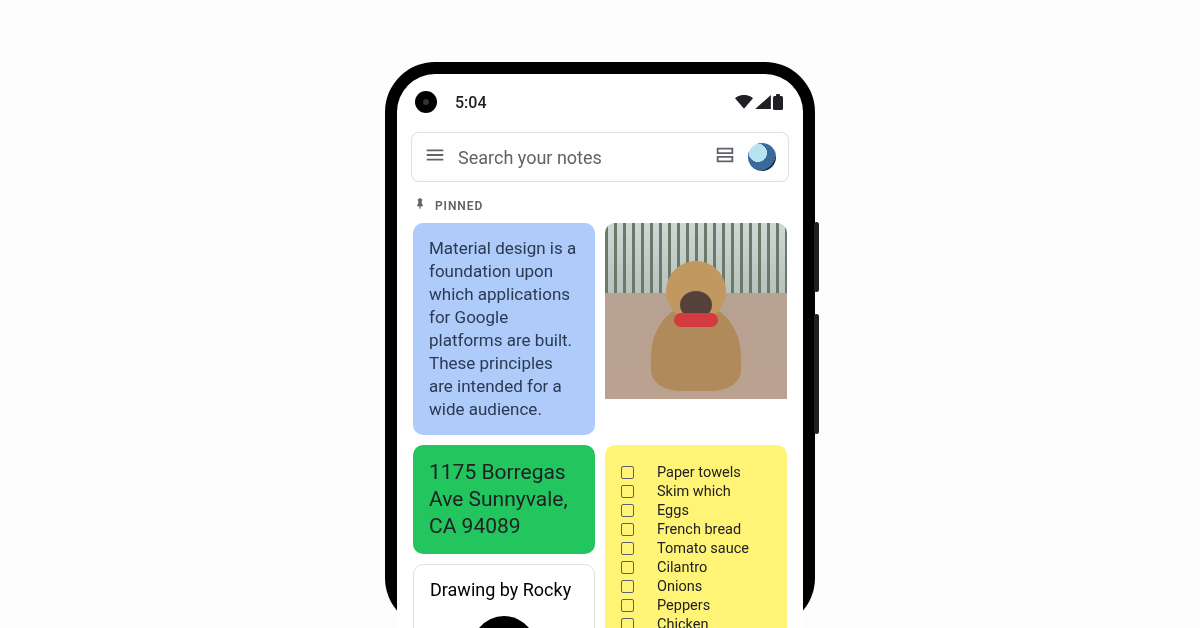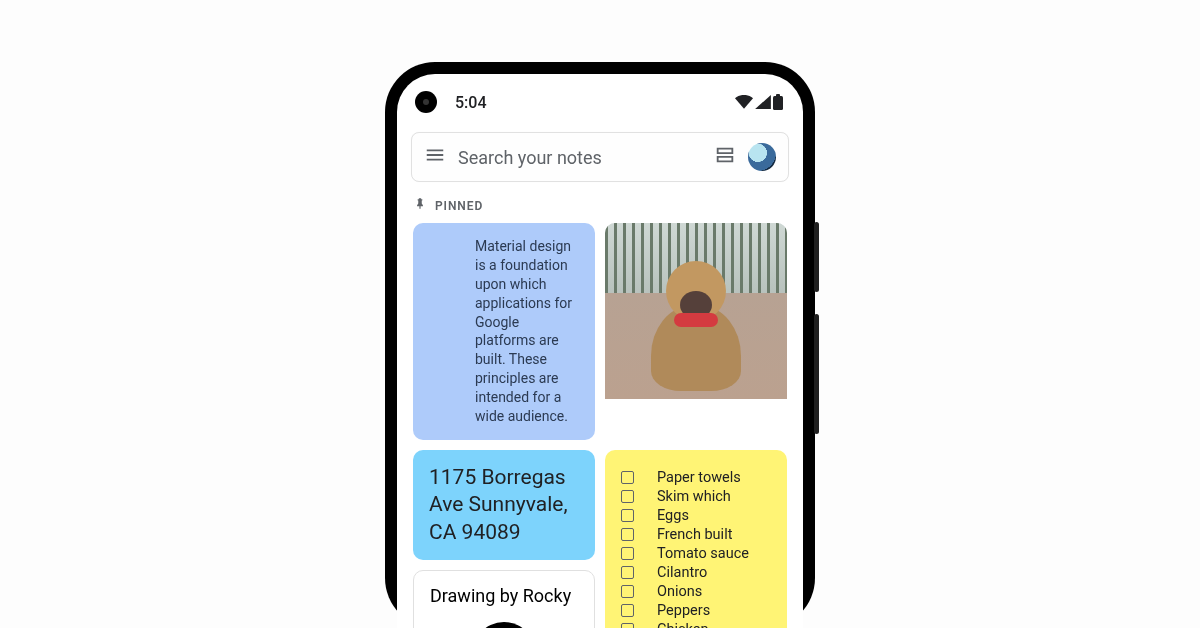--- a/index.html
+++ b/index.html
@@ -116,28 +116,28 @@
     grid-template-columns: 1fr 1fr;
     gap: 10px;
     padding: 0 16px;
   }
   .card {
     border-radius: 10px;
     padding: 14px 16px;
     overflow: hidden;
   }
   .card.blue { background: #aecbfa; }
-  .card.pink { background: #7dd3fc; }
+  .card.pink { background: #22c55e; }
   .card.yellow { background: #fff475; }
   .card.white { background: #fff; border: 1px solid #e0e0e0; }
   .card.image { padding: 0; }
 
   .card-title { font-size: 18px; font-weight: 500; color: #202124; margin-bottom: 6px; }
   .card-title.big { font-size: 20px; }
-  .card-body { font-size: 14px; color: #2b3a52; line-height: 1.35; margin-left: 46px; }
+  .card-body { font-size: 17px; color: #2b3a52; line-height: 1.35; }
   .card.pink .addr { font-size: 21px; font-weight: 400; line-height: 1.3; color: #202124; }
   .card.white .dtitle { font-size: 18px; font-weight: 400; margin-bottom: 6px; }
 
   .image-note {
     width: 100%; height: 176px;
     background: linear-gradient(180deg, #dfe6e8 0%, #c8d0cd 40%, #b7a293 40%, #bba18f 100%);
     position: relative;
     overflow: hidden;
   }
   .image-note .bg-fence{
@@ -319,21 +319,21 @@
           <li>
               <span class="checkbox"></span>
               <span>Skim which</span>
             </li>
           <li>
               <span class="checkbox"></span>
               <span>Eggs</span>
             </li>
           <li>
               <span class="checkbox"></span>
-              <span>French built</span>
+              <span>French bread</span>
             </li>
           <li>
               <span class="checkbox"></span>
               <span>Tomato sauce</span>
             </li>
           <li>
               <span class="checkbox"></span>
               <span>Cilantro</span>
             </li>
           <li>

